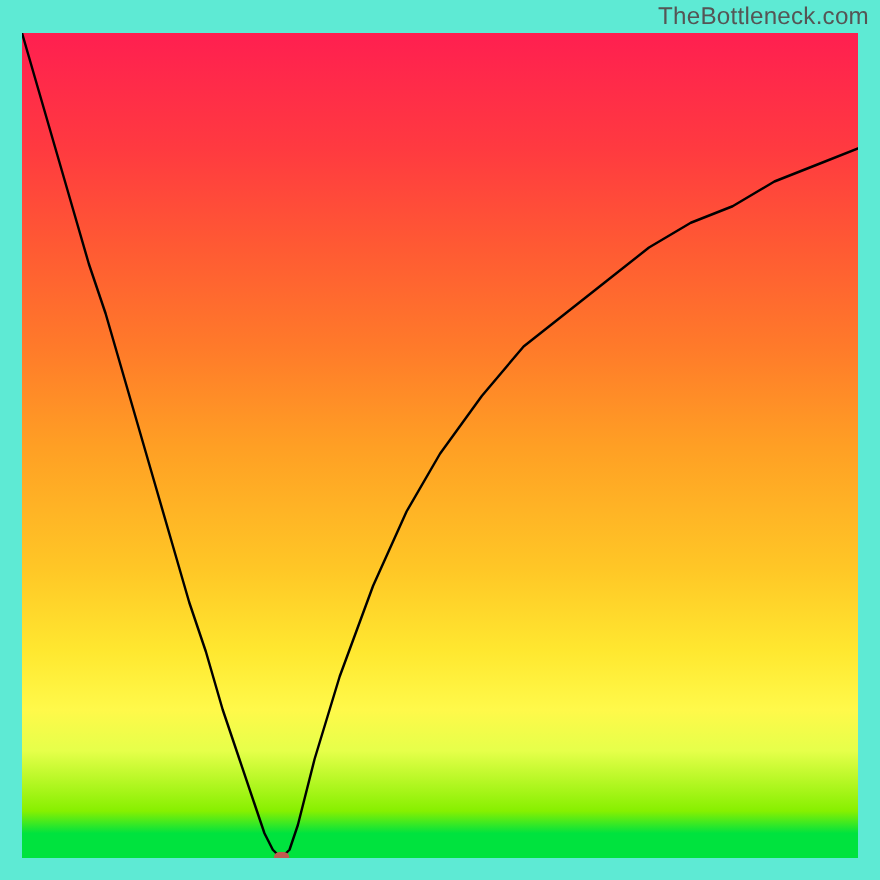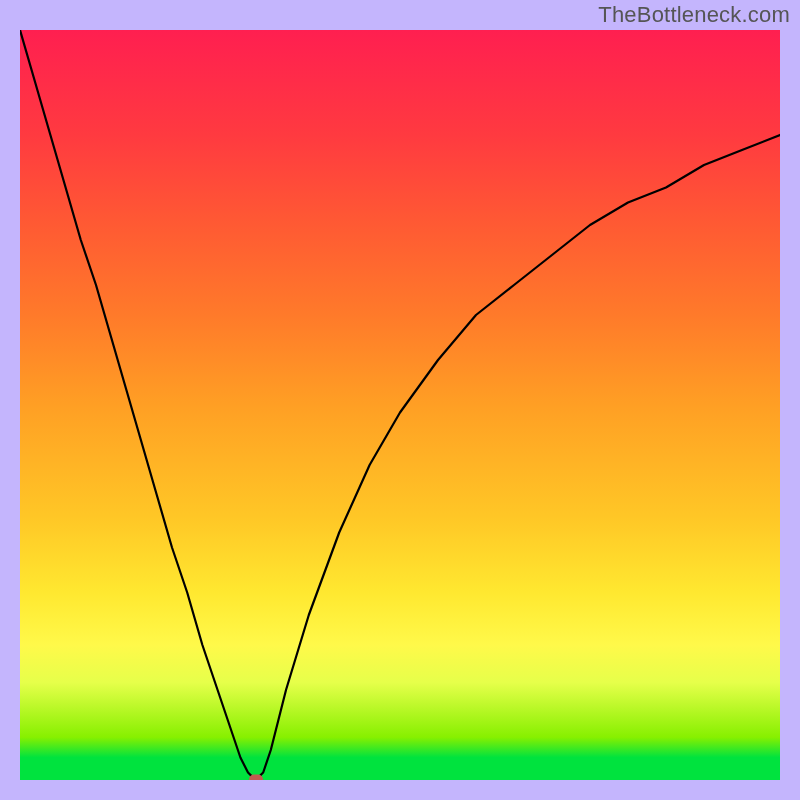--- a/index.html
+++ b/index.html
@@ -8,21 +8,21 @@
     width: 800px;
     height: 800px;
     background: #000;
     font-family: Arial, Helvetica, sans-serif;
     overflow: hidden;
   }
   .frame {
     position: relative;
     width: 800px;
     height: 800px;
-    background: #c4b5fd;
+    background: #5eead4;
   }
   .watermark {
     position: absolute;
     top: 2px;
     right: 10px;
     color: #555;
     font-size: 22px;
     font-weight: 500;
     letter-spacing: 0.2px;
     z-index: 10;

